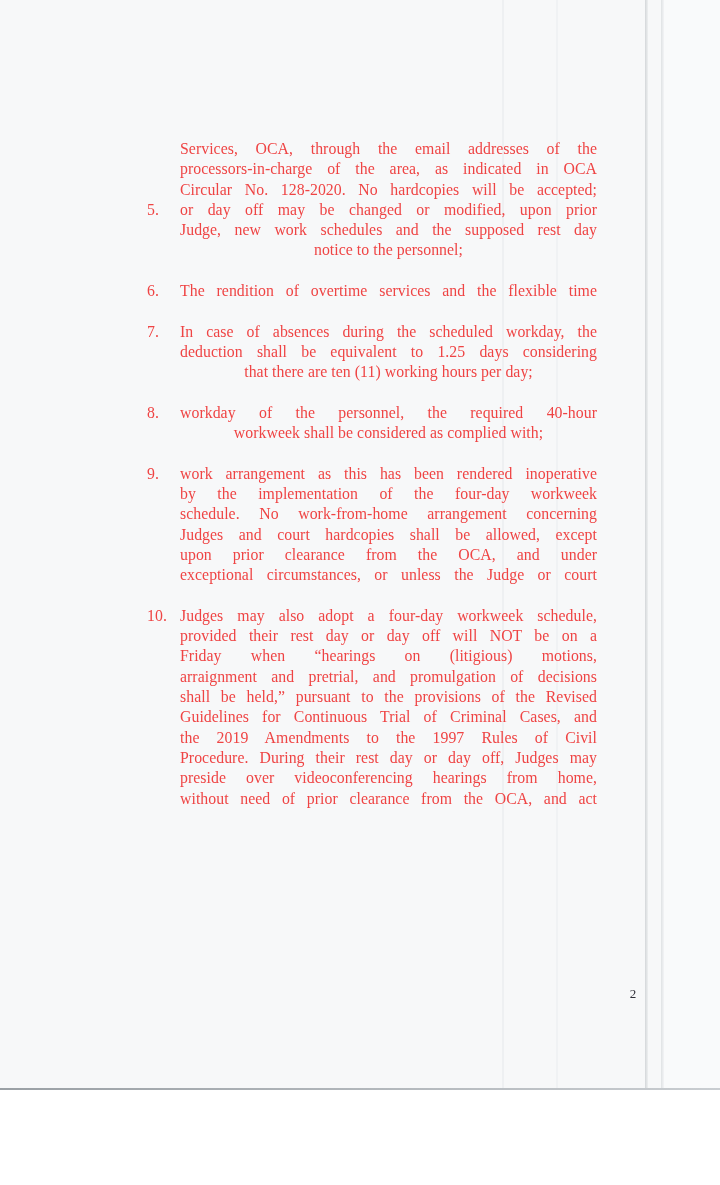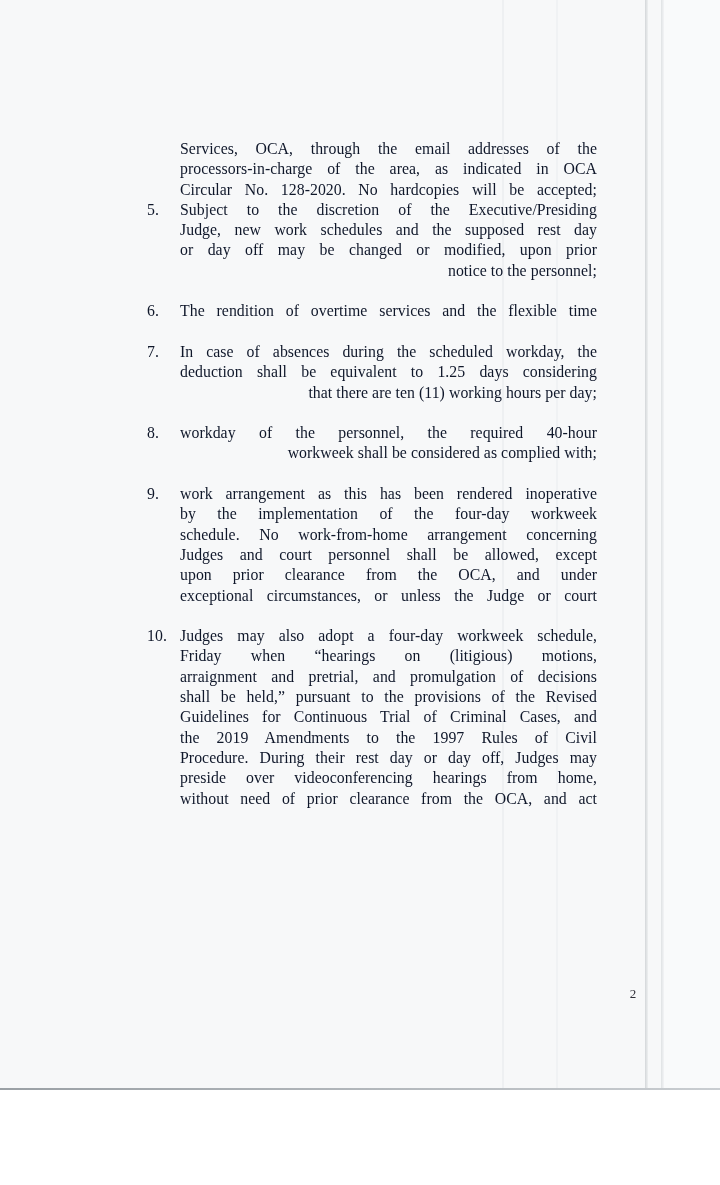--- a/index.html
+++ b/index.html
@@ -31,32 +31,32 @@
     position: absolute;
     left: 0; top: 1088px;
     width: 720px; height: 2px;
     background: linear-gradient(to right, #9aa0a5, #c9cdd1);
   }
   
   .content {
     position: absolute;
     left: 147px; top: 139px;
     width: 450px;
-    color: #0f172a;
+    color: #ef4444;
     font-size: 15.8px;
     line-height: 20.3px;
     letter-spacing: 0.05px;
   }
   .block + .block { margin-top: 20.3px; }
   .para-cont { margin-left: 33px; width: 417px; }
   .list-item { display: flex; }
   .item-num { flex: 0 0 33px; width: 33px; }
   .item-lines { flex: 1; min-width: 0; }
   .tline { text-align: justify; text-align-last: justify; }
-  .tlast { text-align: right; text-align-last: auto; }
+  .tlast { text-align: center; text-align-last: auto; }
   .page-number {
     position: absolute;
     left: 625px; top: 986px;
     width: 16px;
     font-size: 13px;
     line-height: 16px;
     color: #2e2e37;
     text-align: center;
   }
 </style>
@@ -73,23 +73,22 @@
   <div class="content">
     <div class="block para-cont">
         <div class="tline">Services, OCA, through the email addresses of the</div>
         <div class="tline">processors-in-charge of the area, as indicated in OCA</div>
         <div class="tline">Circular No. 128-2020. No hardcopies will be accepted;</div>
       </div>
     <div id="numbered-list">
   <div class="block list-item">
     <div class="item-num">5.</div>
     <div class="item-lines">
-            <div class="tline">Subject to the discretion of the Executive/Presiding</div>
+            <div class="tline">or day off may be changed or modified, upon prior</div>
             <div class="tline">Judge, new work schedules and the supposed rest day</div>
-            <div class="tline">or day off may be changed or modified, upon prior</div>
             <div class="tline tlast">notice to the personnel;</div>
           </div>
   </div>
 
   <div class="block list-item">
     <div class="item-num">6.</div>
     <div class="item-lines">
             <div class="tline">The rendition of overtime services and the flexible time</div>
           </div>
   </div>
@@ -110,30 +109,31 @@
             <div class="tline tlast">workweek shall be considered as complied with;</div>
           </div>
   </div>
 
   <div class="block list-item">
     <div class="item-num">9.</div>
     <div class="item-lines">
             <div class="tline">work arrangement as this has been rendered inoperative</div>
             <div class="tline">by the implementation of the four-day workweek</div>
             <div class="tline">schedule. No work-from-home arrangement concerning</div>
-            <div class="tline">Judges and court personnel shall be allowed, except</div>
+            <div class="tline">Judges and court hardcopies shall be allowed, except</div>
             <div class="tline">upon prior clearance from the OCA, and under</div>
             <div class="tline">exceptional circumstances, or unless the Judge or court</div>
           </div>
   </div>
 
   <div class="block list-item">
     <div class="item-num">10.</div>
     <div class="item-lines">
             <div class="tline">Judges may also adopt a four-day workweek schedule,</div>
+            <div class="tline">provided their rest day or day off will NOT be on a</div>
             <div class="tline">Friday when “hearings on (litigious) motions,</div>
             <div class="tline">arraignment and pretrial, and promulgation of decisions</div>
             <div class="tline">shall be held,” pursuant to the provisions of the Revised</div>
             <div class="tline">Guidelines for Continuous Trial of Criminal Cases, and</div>
             <div class="tline">the 2019 Amendments to the 1997 Rules of Civil</div>
             <div class="tline">Procedure. During their rest day or day off, Judges may</div>
             <div class="tline">preside over videoconferencing hearings from home,</div>
             <div class="tline">without need of prior clearance from the OCA, and act</div>
           </div>
   </div>

